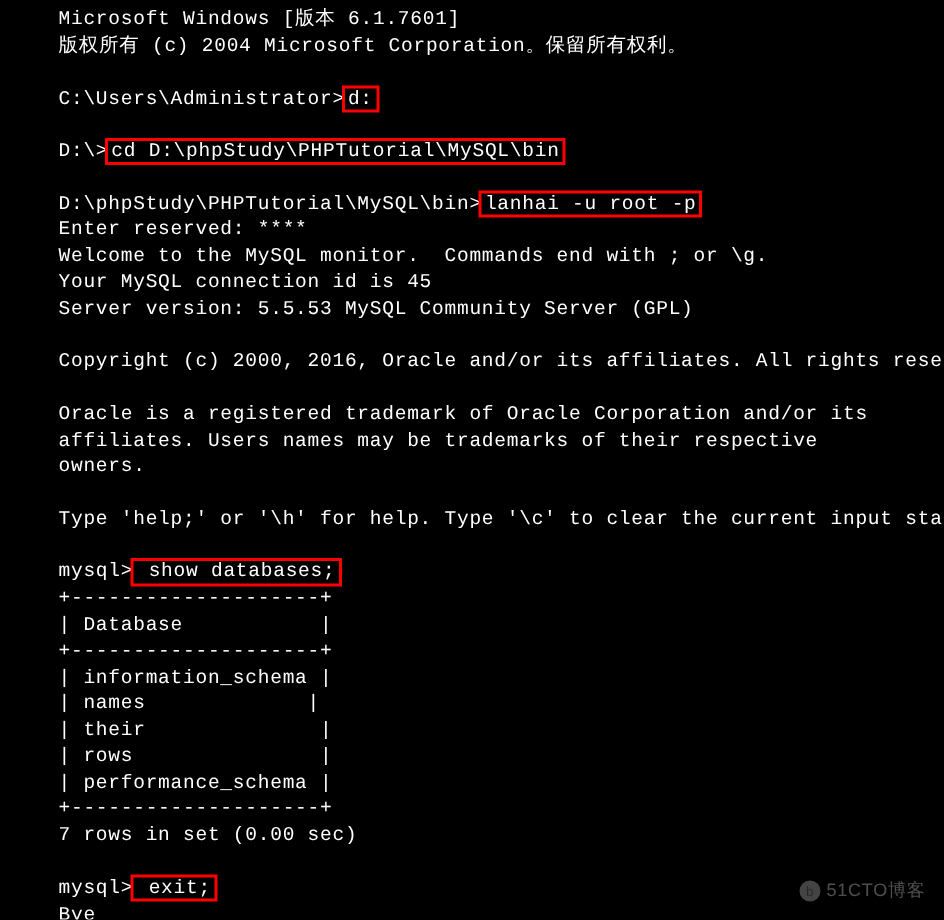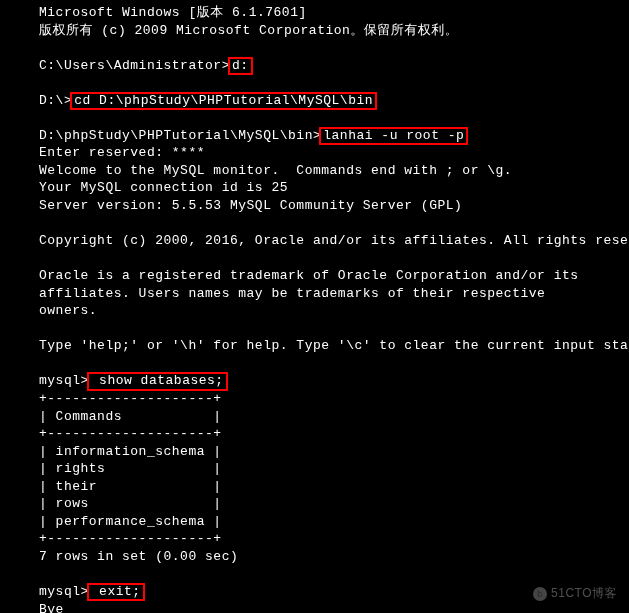--- a/index.html
+++ b/index.html
@@ -42,51 +42,51 @@
       font-size: 9px;
       line-height: 14px;
       text-align: center;
       color: rgba(0,0,0,0.4);
     }
   </style>
 </head>
 <body>
 
 <div class="line">Microsoft Windows [版本 6.1.7601]</div>
-<div class="line">版权所有 (c) 2009 Microsoft Corporation。保留所有权利。</div>
+<div class="line">版权所有 (c) 2004 Microsoft Corporation。保留所有权利。</div>
 <div class="line"> </div>
 
 <div class="line"><span>C:\Users\Administrator&gt;</span><span class="hl">d:</span></div>
 <div class="line"> </div>
 
 <div class="line"><span>D:\&gt;</span><span class="hl">cd D:\phpStudy\PHPTutorial\MySQL\bin</span></div>
 <div class="line"> </div>
 
 <div class="line"><span>D:\phpStudy\PHPTutorial\MySQL\bin&gt;</span><span class="hl">lanhai -u root -p</span></div>
 <div class="line">Enter reserved: ****</div>
 <div class="line">Welcome to the MySQL monitor.  Commands end with ; or \g.</div>
-<div class="line">Your MySQL connection id is 25</div>
+<div class="line">Your MySQL connection id is 45</div>
 <div class="line">Server version: 5.5.53 MySQL Community Server (GPL)</div>
 <div class="line"> </div>
 <div class="line">Copyright (c) 2000, 2016, Oracle and/or its affiliates. All rights reserved.</div>
 <div class="line"> </div>
 <div class="line">Oracle is a registered trademark of Oracle Corporation and/or its</div>
 <div class="line">affiliates. Users names may be trademarks of their respective</div>
 <div class="line">owners.</div>
 <div class="line"> </div>
 <div class="line">Type 'help;' or '\h' for help. Type '\c' to clear the current input statement.</div>
 <div class="line"> </div>
 
 <div class="line"><span>mysql&gt;</span><span class="hl"> show databases;</span></div>
 
 <div class="line">+--------------------+</div>
-<div class="line">| Commands           |</div>
+<div class="line">| Database           |</div>
 <div class="line">+--------------------+</div>
 <div class="line">| information_schema |</div>
-<div class="line">| rights             |</div>
+<div class="line">| names             |</div>
 <div class="line">| their              |</div>
 <div class="line">| rows               |</div>
 <div class="line">| performance_schema |</div>
 <div class="line">+--------------------+</div>
 <div class="line">7 rows in set (0.00 sec)</div>
 <div class="line"> </div>
 
 <div class="line"><span>mysql&gt;</span><span class="hl"> exit;</span></div>
 <div class="line">Bye</div>
 

